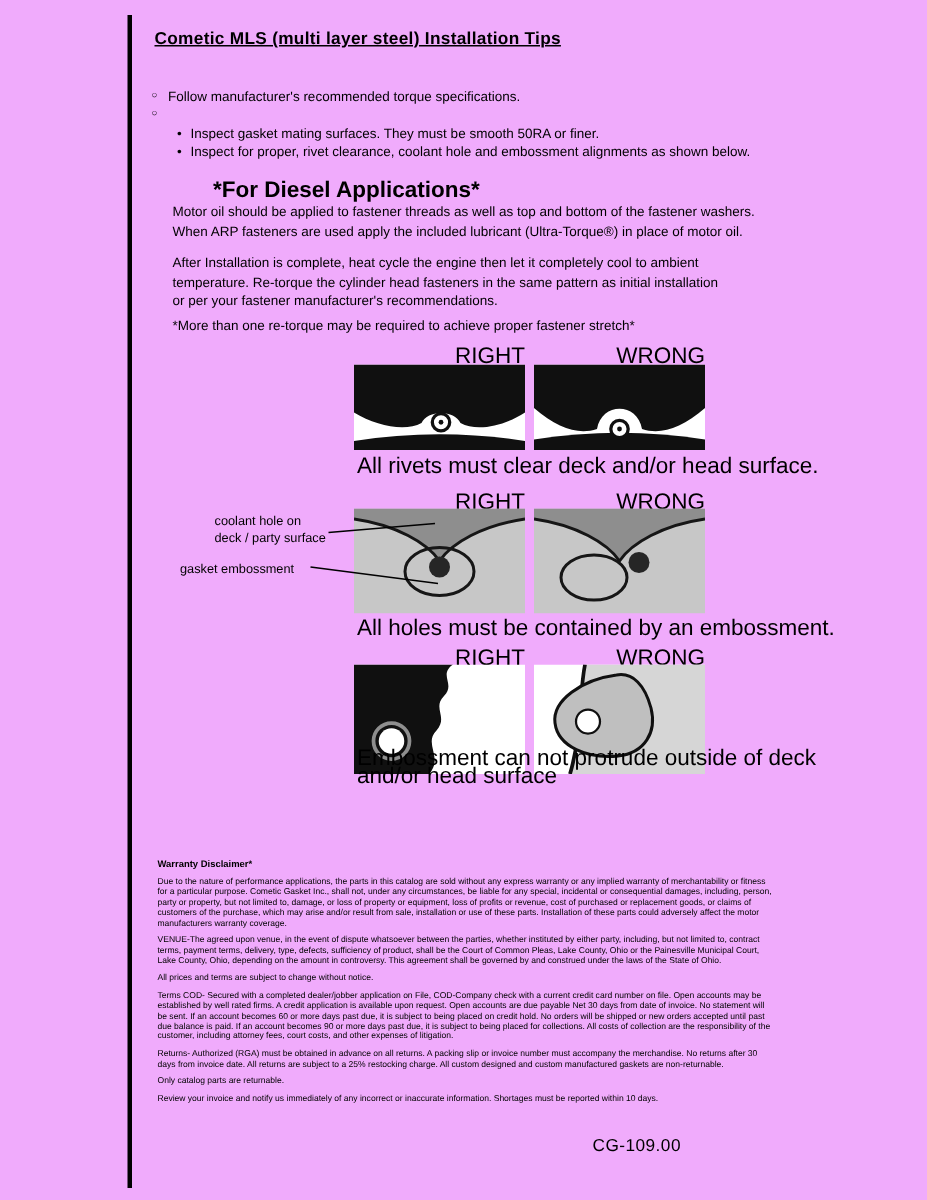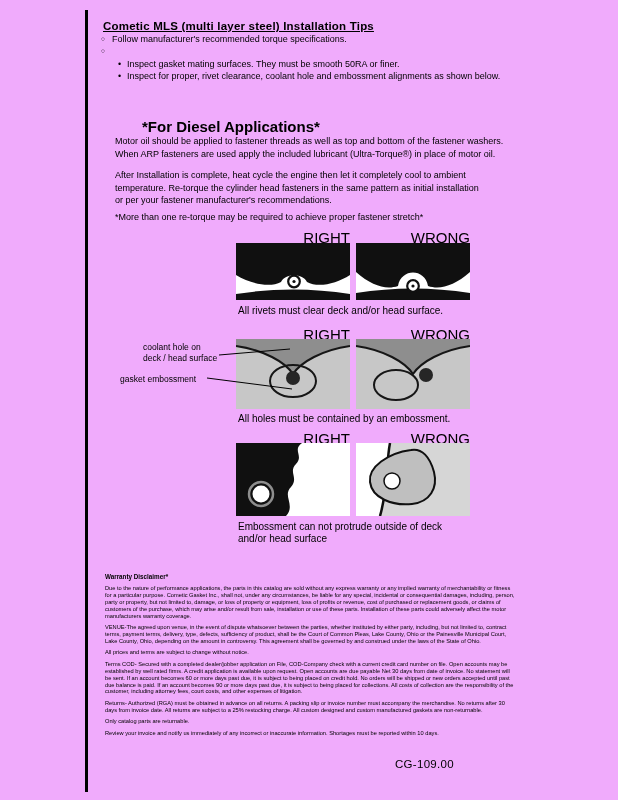--- a/index.html
+++ b/index.html
@@ -5,36 +5,36 @@
   * { margin:0; padding:0; box-sizing:border-box; }
   html,body { background:#ffffff; }
   body { font-family:"Liberation Sans", sans-serif; color:#000; }
   .page { position:relative; width:618px; height:800px; background:#f0abfc; overflow:hidden; }
 
   .left-rule { position:absolute; left:85px; top:10px; width:3px; height:782px; background:#000; }
 
   .title { position:absolute; left:103px; top:20px; font-size:11.5px; font-weight:bold;
            text-decoration:underline; letter-spacing:.2px; }
 
-  .bullets { position:absolute; left:101px; top:33px; width:420px; }
+  .bullets { position:absolute; left:101px; top:58px; width:420px; }
   .bullet { display:flex; font-size:9px; line-height:12.4px; }
   .bullet .mark { width:11px; flex:0 0 11px; text-align:left; }
   .bullet .mark.o { font-size:6.5px; line-height:12.4px; }
   .bullet .mark.f { font-size:9px; line-height:12.4px; }
   .bullet.sub { padding-left:17px; }
   .bullet.sub .mark { width:9px; flex:0 0 9px; }
 
   .heading { position:absolute; left:115px; top:118px; font-size:15px; font-weight:bold;margin-left:27px; }
 
   .para { position:absolute; left:115px; width:402px; font-size:9px; line-height:12.6px; }
   .preline { white-space:pre-line; }
 
   .dlabel { position:absolute; width:114px; text-align:right; font-size:15px; }
   .panel { position:absolute; display:block; }
-  .caption { position:absolute; font-size:10px; line-height:11.5px; }
+  .caption { position:absolute; font-size:15px; line-height:11.5px; }
 
   .ann { position:absolute; font-size:8.5px; line-height:10.8px; }
 
   .overlay { position:absolute; left:0; top:0; pointer-events:none; }
 
   .warranty { position:absolute; left:105px; top:574px; width:410px; font-size:5.7px; line-height:6.9px; }
   .warranty .wheading { font-size:6.3px; font-weight:bold; margin-bottom:4px; }
   .warranty p { margin-bottom:4.6px; }
 
   .footer { position:absolute; left:395px; top:758px; font-size:11.5px; letter-spacing:.3px; }
@@ -92,21 +92,21 @@
     <circle cx="57" cy="43" r="5.8" fill="#ffffff" stroke="#101010" stroke-width="2.2"></circle>
     <circle cx="57" cy="43" r="1.6" fill="#101010"></circle>
   </svg>
 
   <div class="caption" style="left:238px; top:305px;">All rivets must clear deck and/or head surface.</div>
 
   <div class="dlabel" style="left:236px; top:326px;">RIGHT</div>
   <div class="dlabel" style="left:356px; top:326px;">WRONG</div>
 
   <div class="ann preline" style="left:143px; top:342px;">coolant hole on
-deck / head surface</div>
+deck / party surface</div>
   <div class="ann" style="left:120px; top:374px;">gasket embossment</div>
 
   <svg class="panel" style="left:236px; top:339px;" width="114" height="70" viewBox="0 0 114 70">
     <rect width="114" height="70" fill="#c7c7c7"></rect>
     <path d="M0,0 H114 V7 C86,11 65,23 57,35 C49,23 28,11 0,7 Z" fill="#8e8e8e"></path>
     <path d="M0,7 C28,11 49,23 57,35 C65,23 86,11 114,7" fill="none" stroke="#161616" stroke-width="2"></path>
     <ellipse cx="57" cy="42" rx="23" ry="16" fill="none" stroke="#161616" stroke-width="2"></ellipse>
     <circle cx="57" cy="39" r="7" fill="#262626"></circle>
   </svg>
   <svg class="panel" style="left:356px; top:339px;" width="114" height="70" viewBox="0 0 114 70">
@@ -129,21 +129,21 @@
     <circle cx="25" cy="51" r="8.5" fill="#ffffff"></circle>
   </svg>
   <svg class="panel" style="left:356px; top:443px;" width="114" height="73" viewBox="0 0 114 73">
     <rect width="114" height="73" fill="#ffffff"></rect>
     <path d="M34,0 C30,20 32,46 24,73 H114 V0 Z" fill="#d6d6d6"></path>
     <path d="M34,0 C30,20 32,46 24,73" fill="none" stroke="#101010" stroke-width="2.5"></path>
     <path d="M55,7 C32,10 12,24 14,39 C16,55 36,63 56,61 C74,59 82,45 78,29 C74,14 66,5 55,7 Z" fill="#bfbfbf" stroke="#101010" stroke-width="2"></path>
     <circle cx="36" cy="38" r="8" fill="#ffffff" stroke="#101010" stroke-width="1.5"></circle>
   </svg>
 
-  <div class="caption preline" style="left:238px; top:521px;">Embossment can not protrude outside of deck
+  <div class="caption preline" style="left:238px; top:500px;">Embossment can not protrude outside of deck
 and/or head surface</div>
 
   <svg class="overlay" width="618" height="800" viewBox="0 0 618 800">
     <line x1="219" y1="355" x2="290" y2="349" stroke="#000000" stroke-width="1"></line>
     <line x1="207" y1="378" x2="292" y2="389" stroke="#000000" stroke-width="1"></line>
   </svg>
 
   <div class="warranty">
     <div class="wheading">Warranty Disclaimer*</div>
     <p>Due to the nature of performance applications, the parts in this catalog are sold without any express warranty or any implied warranty of merchantability or fitness for a particular purpose.  Cometic Gasket Inc., shall not, under any circumstances, be liable for any special, incidental or consequential damages, including, person, party or property, but not limited to, damage, or loss of property or equipment, loss of profits or revenue, cost of purchased or replacement goods, or claims of customers of the purchase, which may arise and/or result from sale, installation or use of these parts.  Installation of these parts could adversely affect the motor manufacturers warranty coverage.</p>

